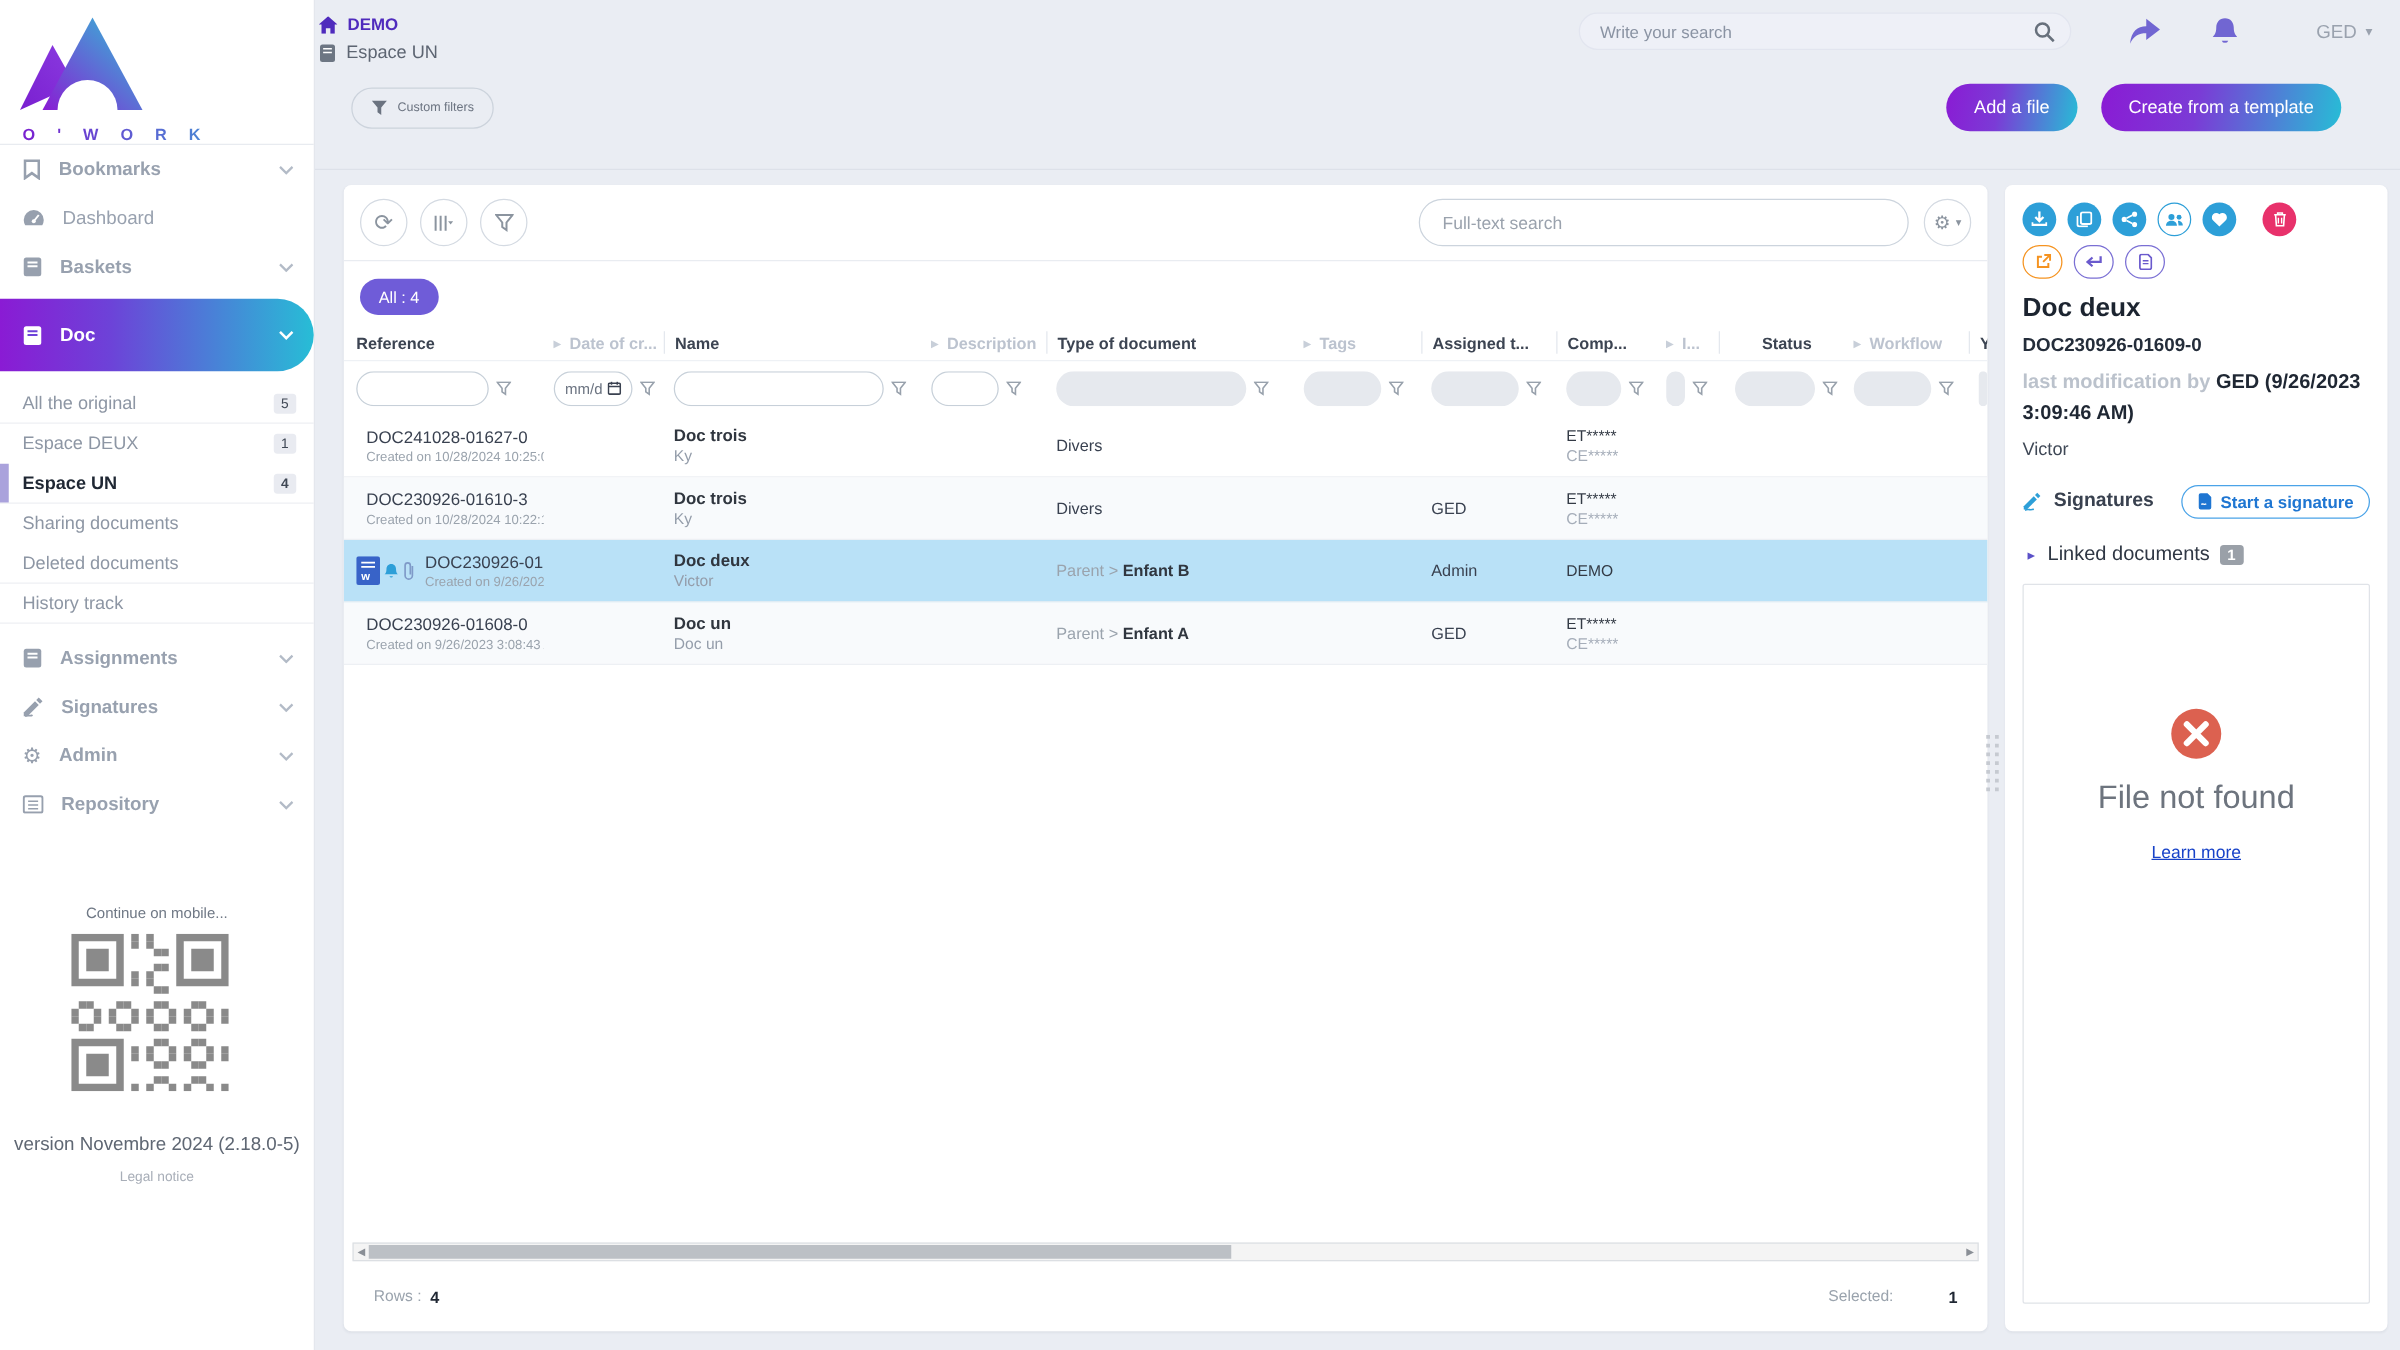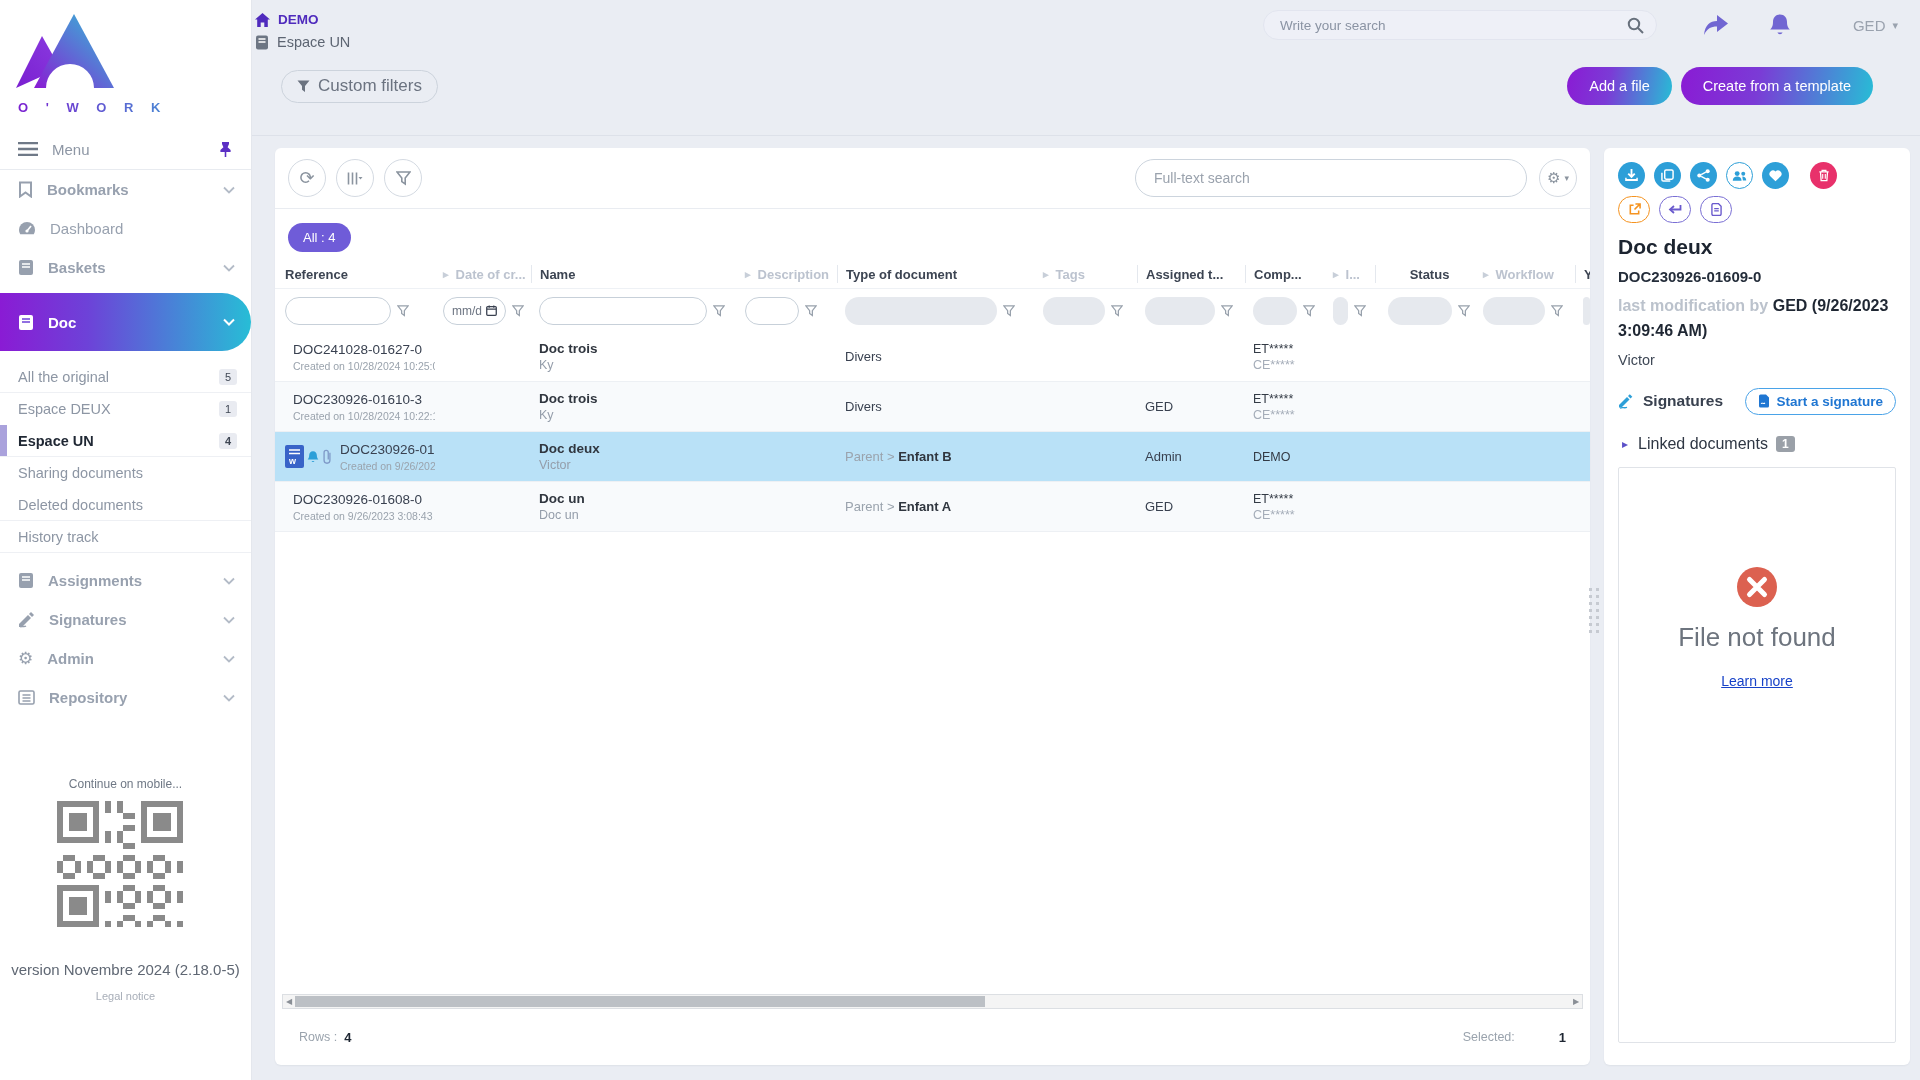--- a/index.html
+++ b/index.html
@@ -43,22 +43,22 @@
   .crumb2 .txt { font-size:14.5px; color:#5d6572; }
   .hdr-right { display:flex; align-items:center; margin-left:auto; }
   .gsearch { display:flex; align-items:center; width:394px; height:30px; background:#eef0f7; border:1px solid #e2e5ef; border-radius:16px; padding:0 12px 0 16px; }
   .gsearch input { flex:1; border:0; background:transparent; outline:none; font-size:13.5px; color:#4a5260; font-family:inherit; }
   .gsearch input::placeholder { color:#8a93a3; }
   .hicon { cursor:pointer; }
   .share-top { margin-left:46px; color:#7166d2; }
   .bell-top { margin-left:40px; color:#7166d2; }
   .ged { margin-left:62px; display:flex; align-items:center; gap:7px; font-size:15px; color:#9aa2ae; cursor:pointer; }
   .hrow2 { display:flex; align-items:center; height:56px; padding:0 47px 8px 30px; }
-  .btn-filters { display:flex; align-items:center; gap:8px; height:33px; padding:0 15px; border:1px solid #ccd3dc; border-radius:17px; background:transparent; color:#6b7380; font-size:17px; cursor:pointer; font-family:inherit; }
-  .hbtns { margin-left:auto; display:flex; gap:9px; }
+  .btn-filters { display:flex; align-items:center; gap:8px; height:33px; padding:0 15px; border:1px solid #ccd3dc; border-radius:17px; background:transparent; color:#6b7380; font-size:10px; cursor:pointer; font-family:inherit; }
+  .hbtns { margin-left:auto; display:flex; gap:19px; }
   .gbtn { height:38px; padding:0 22px; border:0; border-radius:19px; color:#fff; font-size:14.5px; font-family:inherit; cursor:pointer;
     background:linear-gradient(100deg,#8a1bd4 0%,#7b3bd6 40%,#27bdd6 100%); }
 
   
   .main-card { position:absolute; left:275px; top:148px; width:1315px; height:917px; background:#fff; border-radius:6px; box-shadow:0 1px 2px rgba(40,50,70,.06); overflow:hidden; }
   .toolbar { display:flex; align-items:center; padding:11px 13px; }
   .circ { width:38px; height:38px; border:1px solid #d4dae2; border-radius:50%; background:#fff; display:flex; align-items:center; justify-content:center; color:#8b949f; margin-right:10px; cursor:pointer; font-family:inherit; }
   .ft-search { margin-left:auto; width:392px; height:38px; border:1px solid #ccd4dd; border-radius:19px; padding:0 18px; font-size:14px; color:#4a5260; outline:none; font-family:inherit; background:#fff; }
   .ft-search::placeholder { color:#9aa2ad; }
   .gear-btn { margin-left:12px; margin-right:0; font-size:15px; }
@@ -155,30 +155,20 @@
             <stop offset="1" stop-color="#8a3be0"></stop>
         </linearGradient>
       </defs>
       <polygon points="0,76 26,24 44,56" fill="url(#lg2)"></polygon>
       <polygon points="18,76 58,2 98,76" fill="url(#lg1)"></polygon>
       <path d="M30 76 a24 24 0 0 1 48 0 Z" fill="#ffffff"></path>
     </svg>
     <div class="logo-word">O ' W O R K</div>
   </div>
 
-  <div class="menu-hdr">
-    <svg width="20" height="14" viewBox="0 0 20 14" style="color:#6f7987">
-      <path d="M0 1h20M0 7h20M0 13h20" stroke="currentColor" stroke-width="2.4"></path>
-    </svg>
-    <span class="lbl">Menu</span>
-    <svg class="pin" width="15" height="16" viewBox="0 0 15 16">
-      <path d="M4 1h7v2l-1.4 3.2 3 2.8v2H2.4v-2l3-2.8L4 3z" fill="currentColor"></path>
-      <path d="M7.5 11v5" stroke="currentColor" stroke-width="1.6"></path>
-    </svg>
-  </div>
   <div class="sb-div"></div>
 
   <div class="nav-item">
     <svg width="15" height="17" viewBox="0 0 15 17" style="color:#97a0ae">
       <path d="M2 1.5h11v14l-5.5-4-5.5 4z" fill="none" stroke="currentColor" stroke-width="2"></path>
     </svg>
     <span class="lbl">Bookmarks</span>
     <svg class="chev" width="12" height="8" viewBox="0 0 12 8">
         <polyline points="1,1.5 6,6.5 11,1.5" fill="none" stroke="currentColor" stroke-width="1.8"></polyline>
       </svg>

